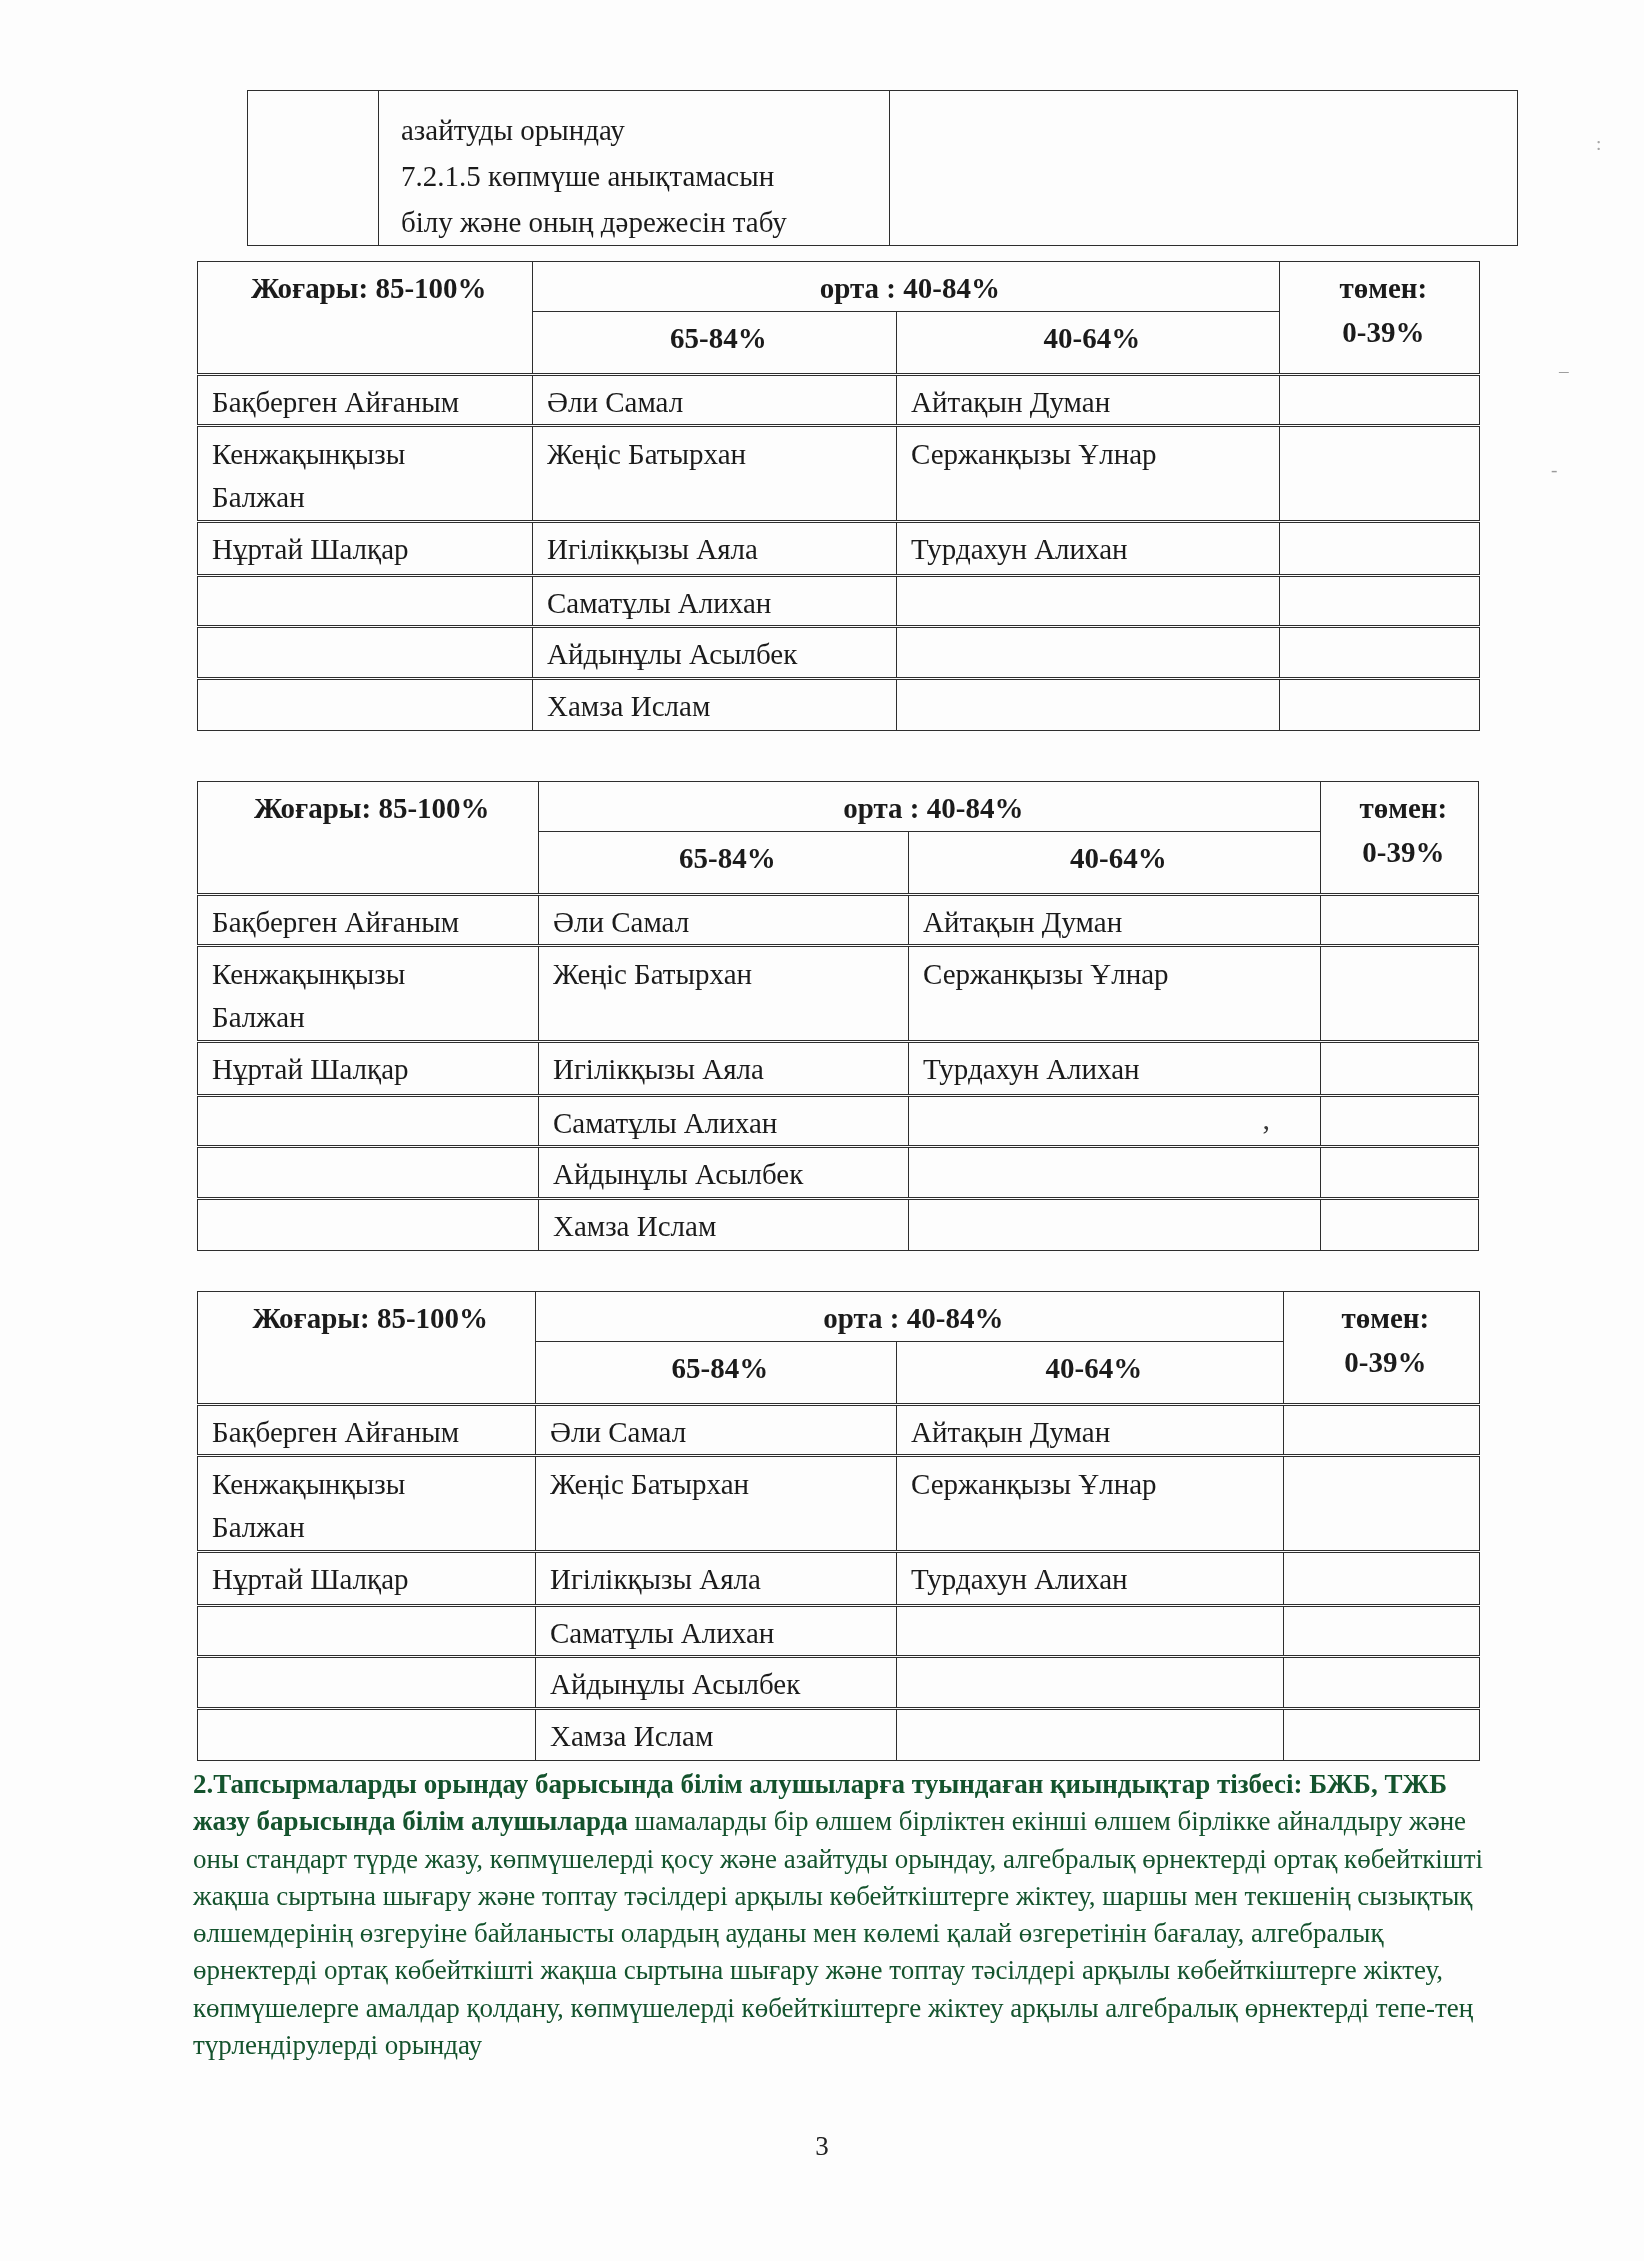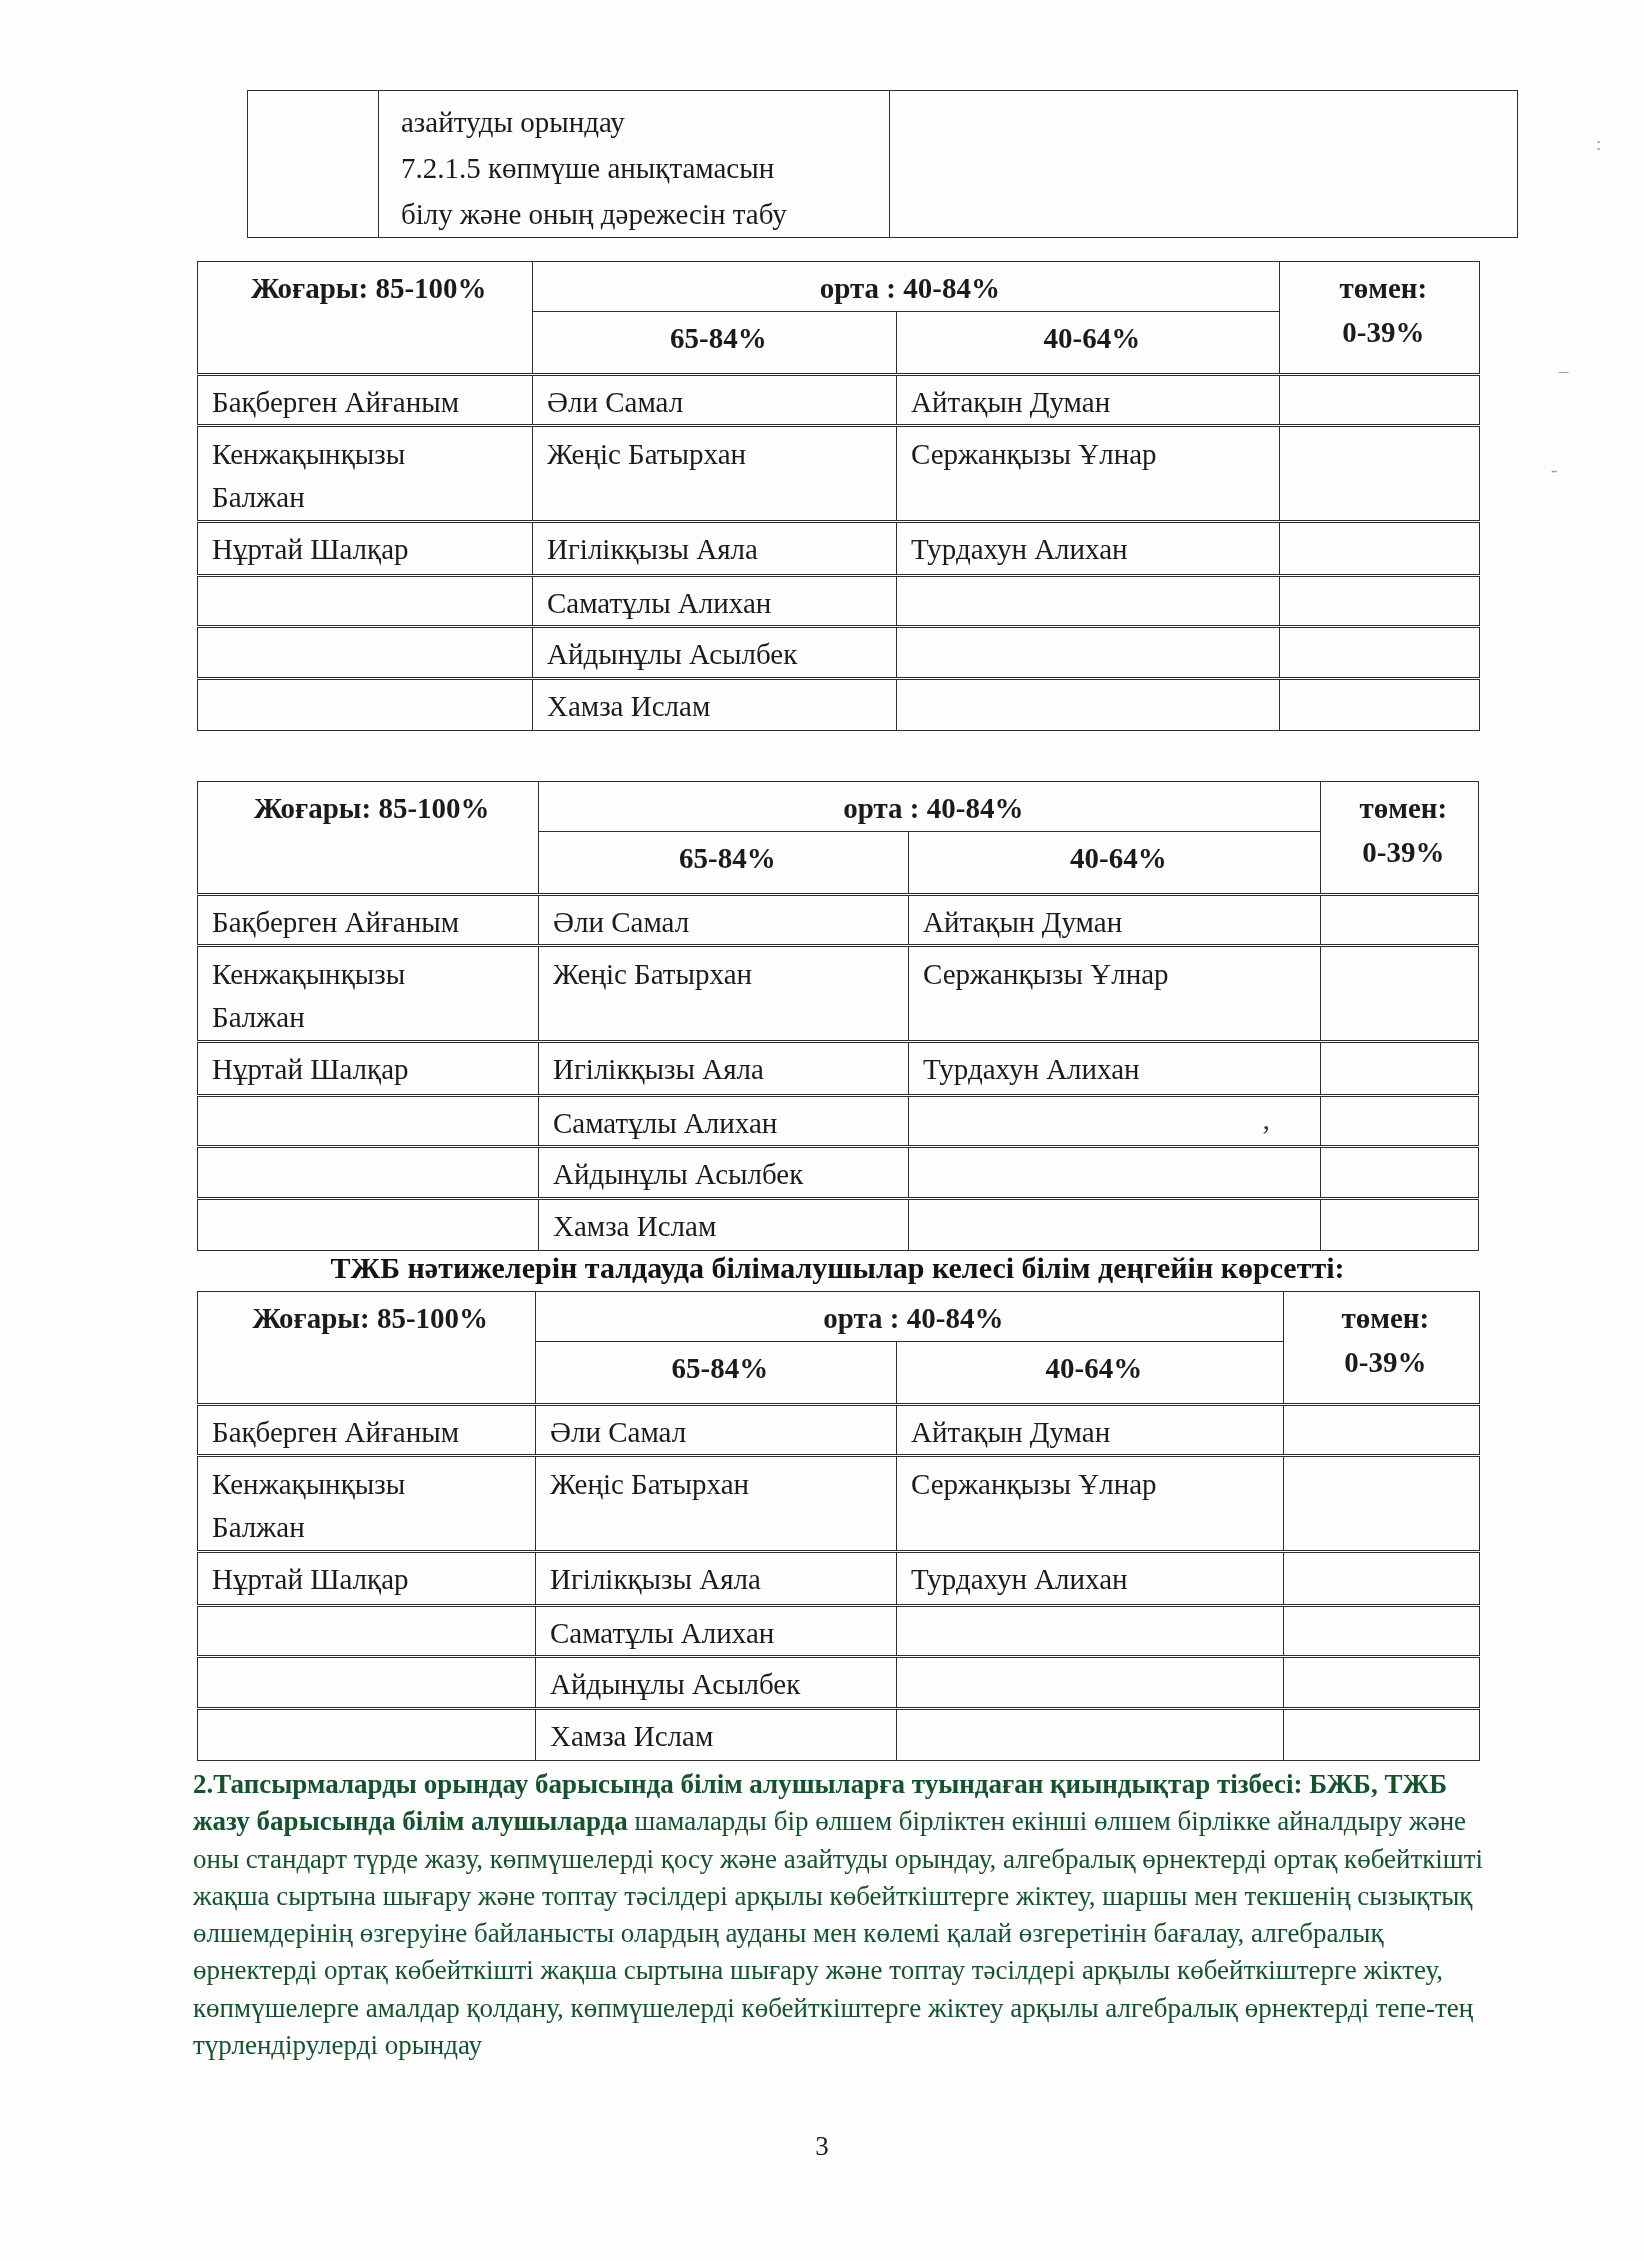--- a/index.html
+++ b/index.html
@@ -26,21 +26,21 @@
     vertical-align:top;
     white-space:pre-line;
     font-size:29px;
     line-height:1.5;
     padding:5.2px 6.4px 0 14px;
     overflow:hidden;
   }
 
   
   table.top-frag{left:247px;top:90px;width:1270px;height:139px;}
-  table.top-frag td{line-height:1.58;padding-top:9px;padding-left:22px;}
+  table.top-frag td{line-height:1.58;padding-top:17px;padding-left:22px;}
 
   
   table.results{left:197px;width:1282px;}
   table.t1{top:261px;}
   table.t2{top:781px;}
   table.t3{top:1291px;}
 
   .hrow1{height:46px;}
   .hrow2{height:63px;}
   tr.r1{height:48px;}
@@ -232,21 +232,20 @@
       </tr>
       <tr class="brow r6">
         <td></td>
         <td>Хамза Ислам</td>
         <td></td>
         <td></td>
       </tr>
     </tbody>
   </table>
 
-  <div class="tbl-title tt3">ТЖБ нәтижелерін талдауда білімалушылар келесі білім деңгейін  көрсетті:</div>
   <table class="doc-table results t3">
     <colgroup>
         <col style="width:338px">
         <col style="width:361px">
         <col style="width:387px">
         <col style="width:196px">
       </colgroup>
     <tbody>
       <tr class="hrow1">
         <td class="hcell" rowspan="2">Жоғары: 85-100%</td>

